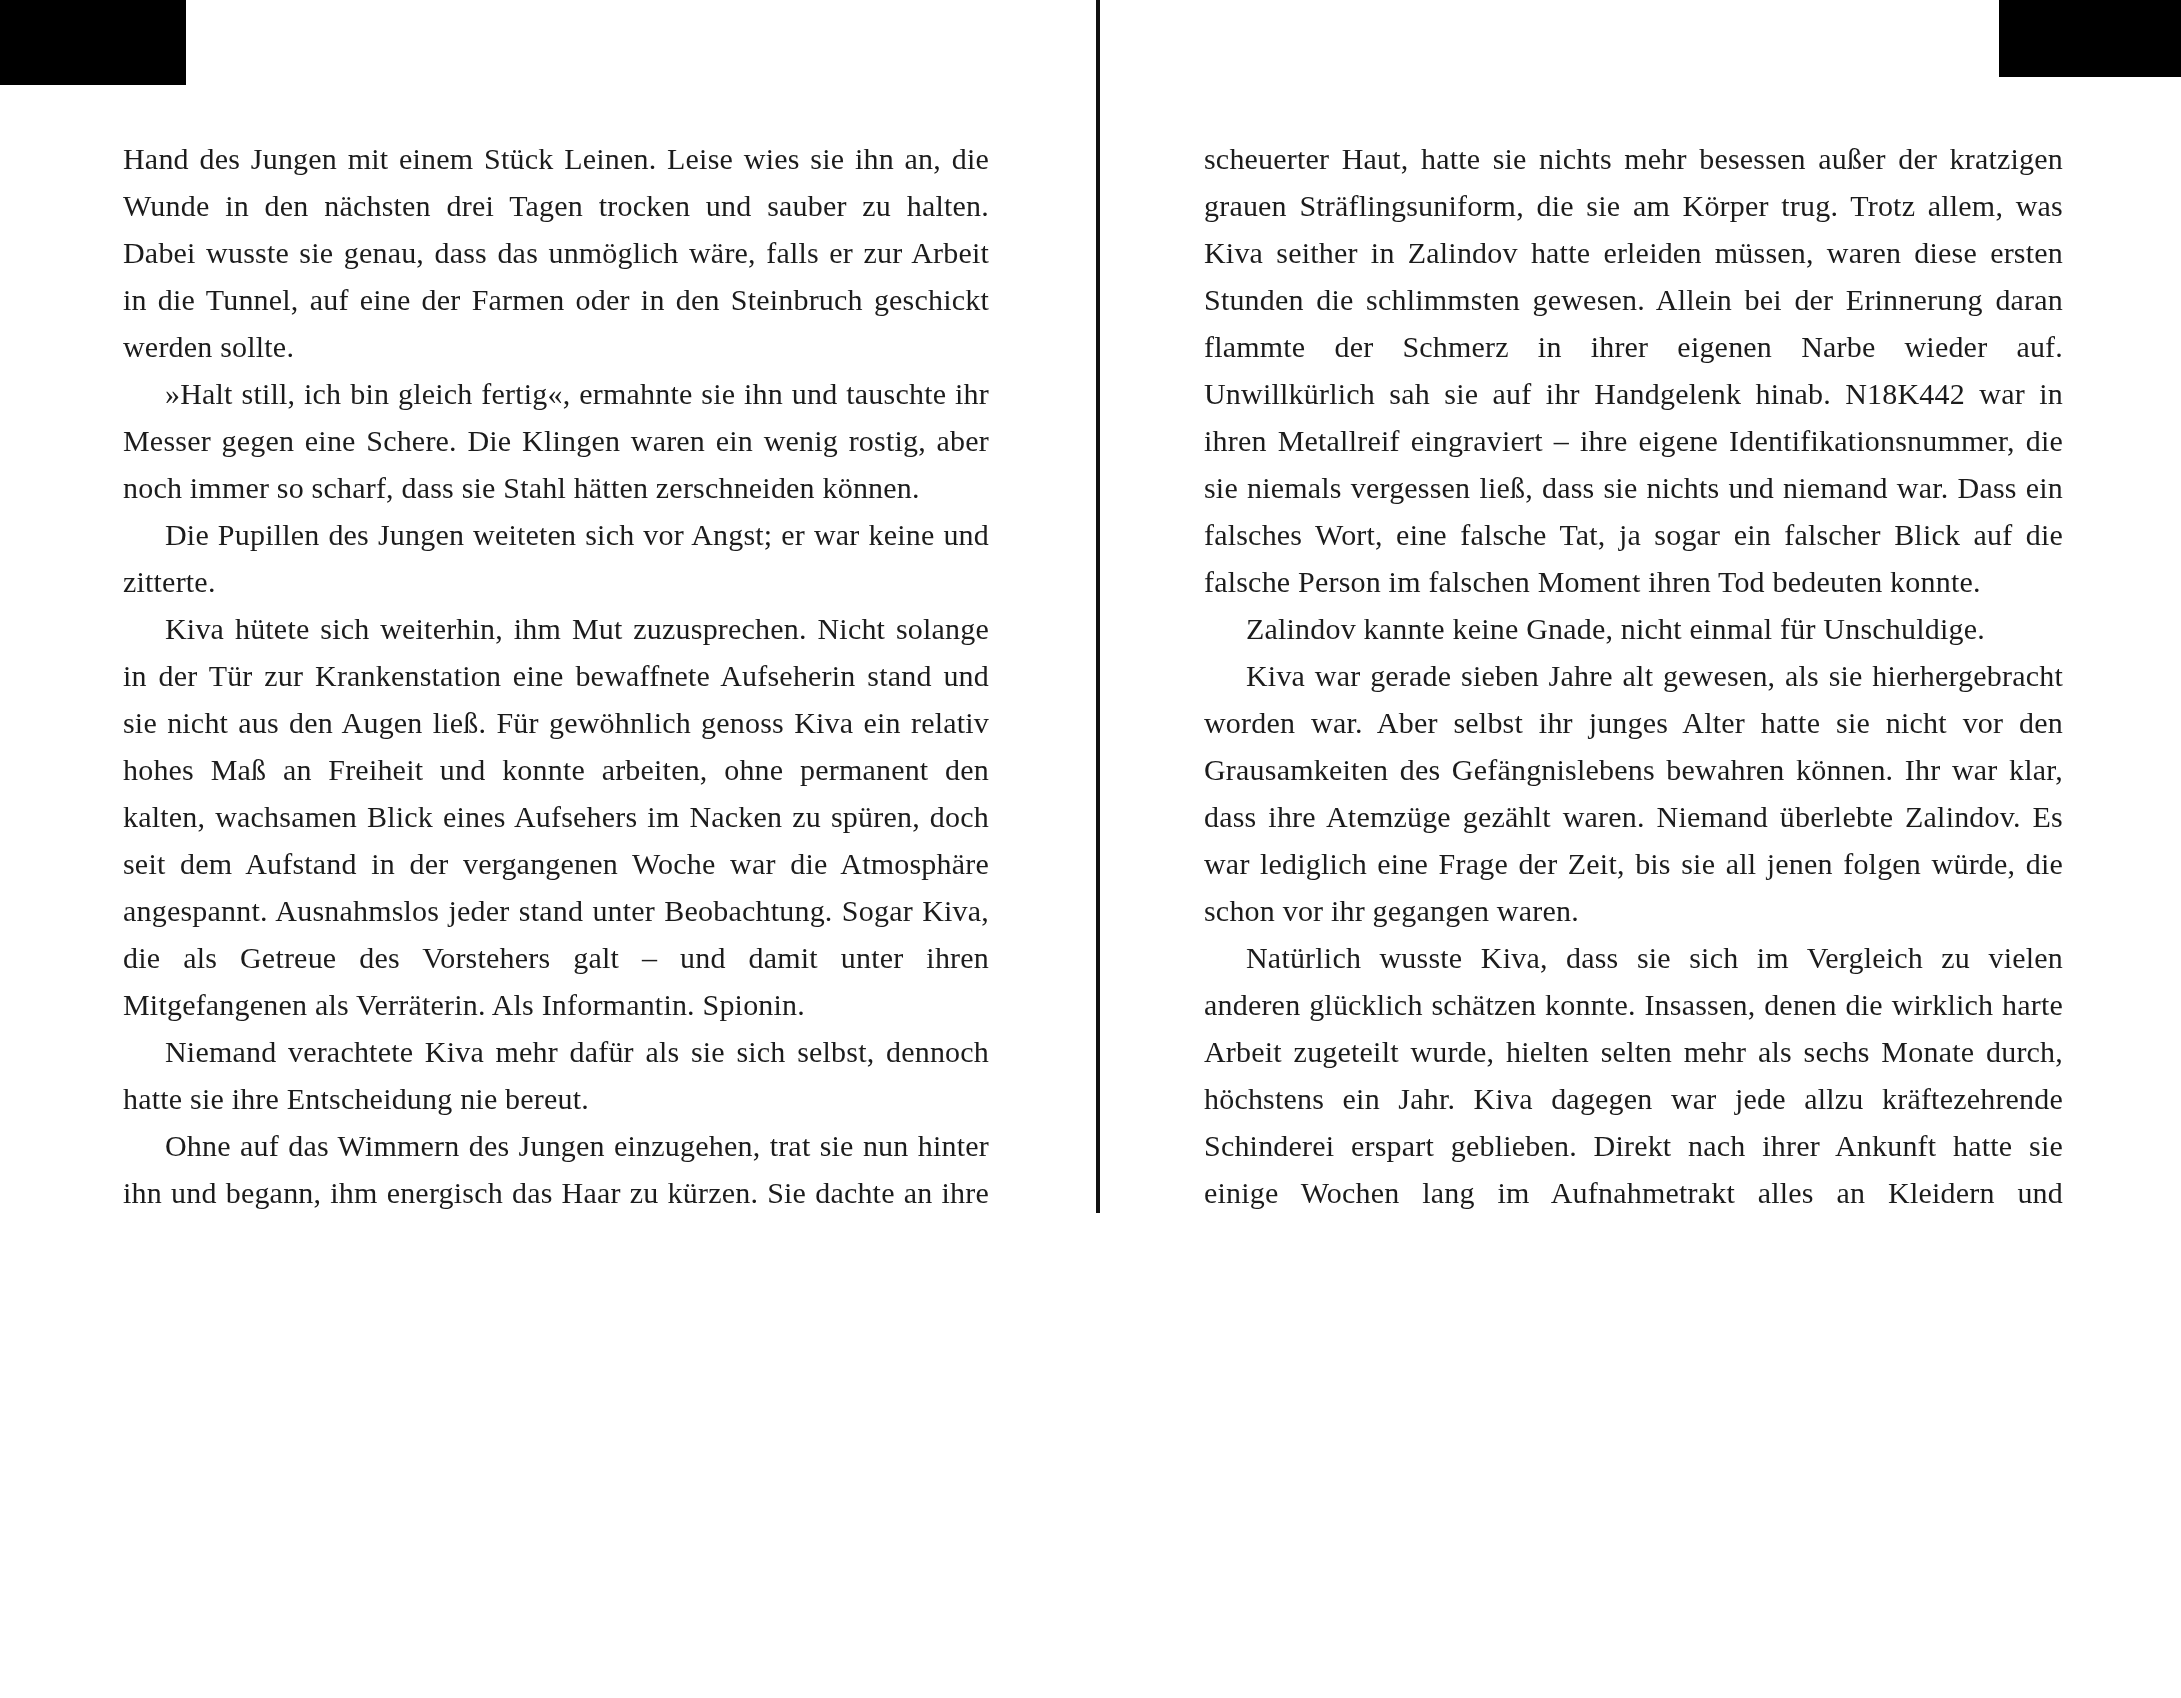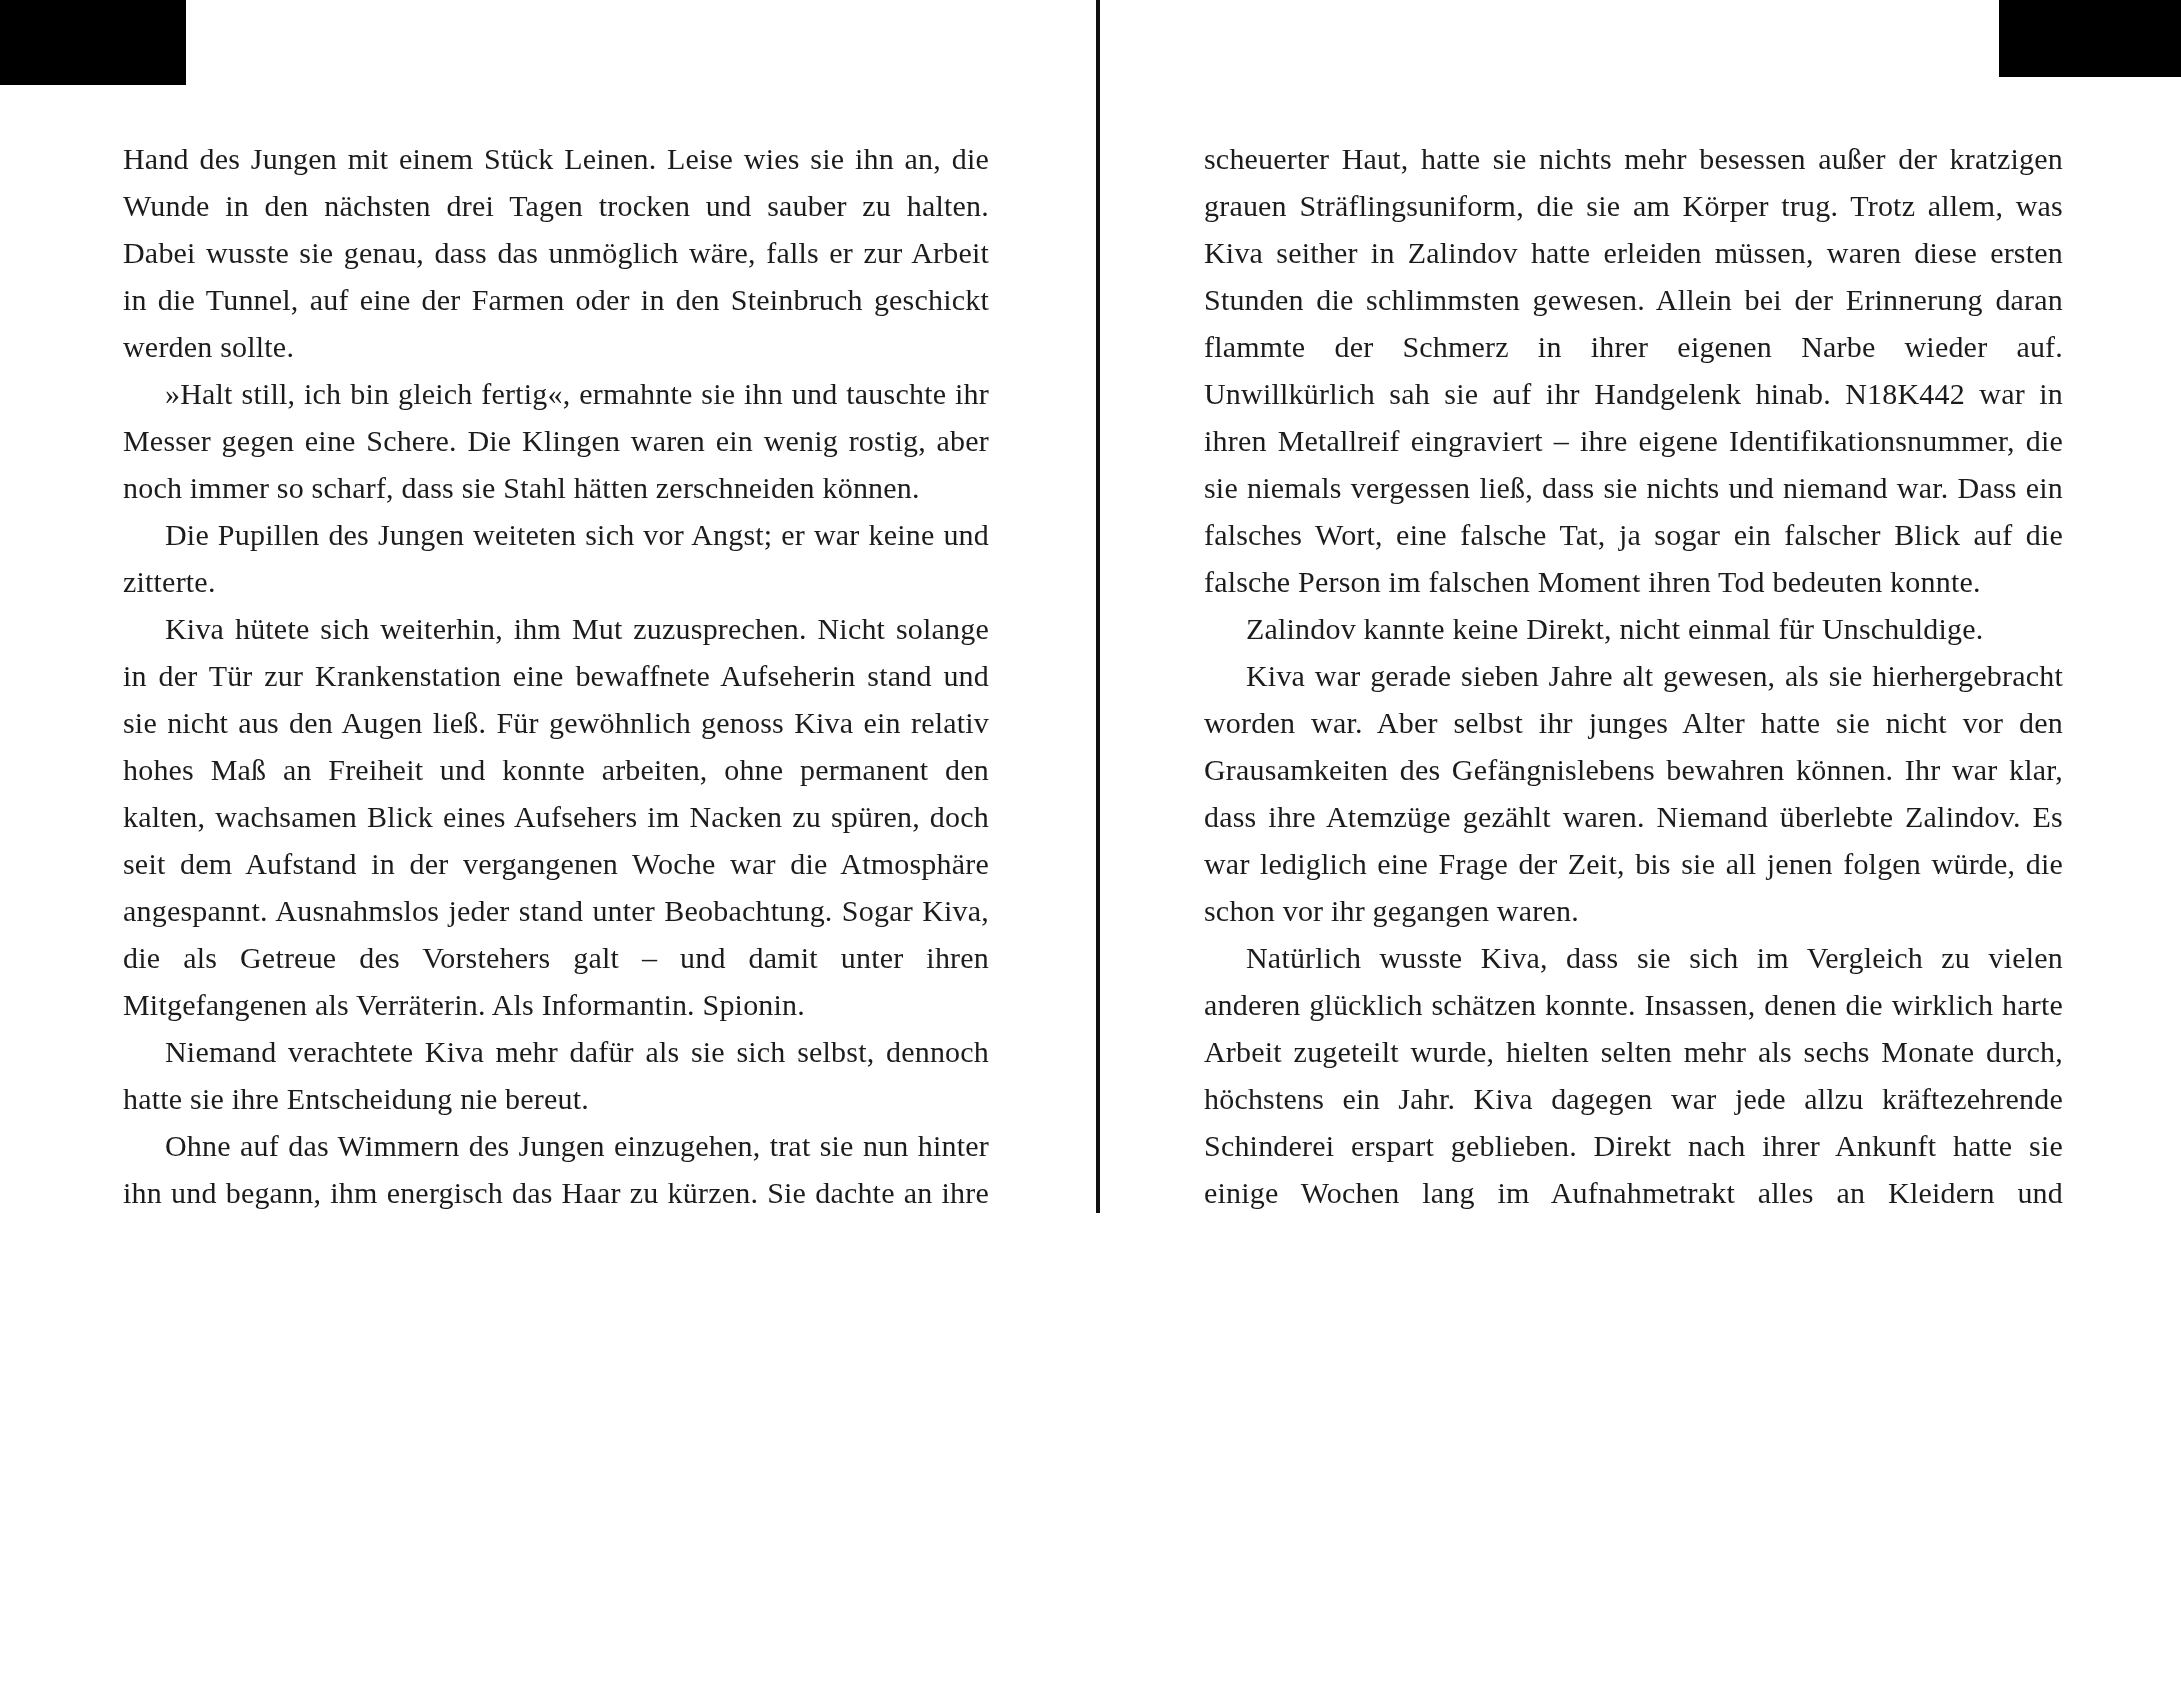--- a/index.html
+++ b/index.html
@@ -82,21 +82,21 @@
       <p>Kiva hütete sich weiterhin, ihm Mut zuzusprechen. Nicht solange in der Tür zur Krankenstation eine bewaffnete Aufseherin stand und sie nicht aus den Augen ließ. Für gewöhnlich genoss Kiva ein relativ hohes Maß an Freiheit und konnte arbeiten, ohne permanent den kalten, wachsamen Blick eines Aufsehers im Nacken zu spüren, doch seit dem Aufstand in der vergangenen Woche war die Atmosphäre angespannt. Ausnahmslos jeder stand unter Beobachtung. Sogar Kiva, die als Getreue des Vorstehers galt – und damit unter ihren Mitgefangenen als Verräterin. Als Informantin. Spionin.</p>
       <p>Niemand verachtete Kiva mehr dafür als sie sich selbst, dennoch hatte sie ihre Entscheidung nie bereut.</p>
       <p>Ohne auf das Wimmern des Jungen einzugehen, trat sie nun hinter ihn und begann, ihm energisch das Haar zu kürzen. Sie dachte an ihre eigene Ankunft im Gefängnis vor mittlerweile zehn Jahren. Daran, wie entwürdigend es gewesen war, als man sie entkleidet, gewaschen und geschoren hatte. Als sie damals die Krankenstation wieder verlassen hatte, kahlköpfig und mit wund ge-</p>
     </div>
     <div class="page-number page-number-left">18</div>
   </section>
 
   <section>
     <div class="page-text page-text-right" lang="de">
       <p class="continuation">scheuerter Haut, hatte sie nichts mehr besessen außer der kratzigen grauen Sträflingsuniform, die sie am Körper trug. Trotz allem, was Kiva seither in Zalindov hatte erleiden müssen, waren diese ersten Stunden die schlimmsten gewesen. Allein bei der Erinnerung daran flammte der Schmerz in ihrer eigenen Narbe wieder auf. Unwillkürlich sah sie auf ihr Handgelenk hinab. N18K442 war in ihren Metallreif eingraviert – ihre eigene Identifikationsnummer, die sie niemals vergessen ließ, dass sie nichts und niemand war. Dass ein falsches Wort, eine falsche Tat, ja sogar ein falscher Blick auf die falsche Person im falschen Moment ihren Tod bedeuten konnte.</p>
-      <p>Zalindov kannte keine Direkt, nicht einmal für Unschuldige.</p>
+      <p>Zalindov kannte keine Gnade, nicht einmal für Unschuldige.</p>
       <p>Kiva war gerade sieben Jahre alt gewesen, als sie hierhergebracht worden war. Aber selbst ihr junges Alter hatte sie nicht vor den Grausamkeiten des Gefängnislebens bewahren können. Ihr war klar, dass ihre Atemzüge gezählt waren. Niemand überlebte Zalindov. Es war lediglich eine Frage der Zeit, bis sie all jenen folgen würde, die schon vor ihr gegangen waren.</p>
       <p>Natürlich wusste Kiva, dass sie sich im Vergleich zu vielen anderen glücklich schätzen konnte. Insassen, denen die wirklich harte Arbeit zugeteilt wurde, hielten selten mehr als sechs Monate durch, höchstens ein Jahr. Kiva dagegen war jede allzu kräftezehrende Schinderei erspart geblieben. Direkt nach ihrer Ankunft hatte sie einige Wochen lang im Aufnahmetrakt alles an Kleidern und sonstigem Hab und Gut sortieren müssen, das die Aufseher den Neuankömmlingen abnahmen. Später, infolge einer Krankheitswelle, die Hunderte von Leben gefordert hatte, war eine Position in den Werkstätten frei geworden. Dort hatte sich Kiva fortan</p>
     </div>
     <div class="page-number page-number-right">19</div>
   </section>
 
 </div>
 
 
 </body></html>

